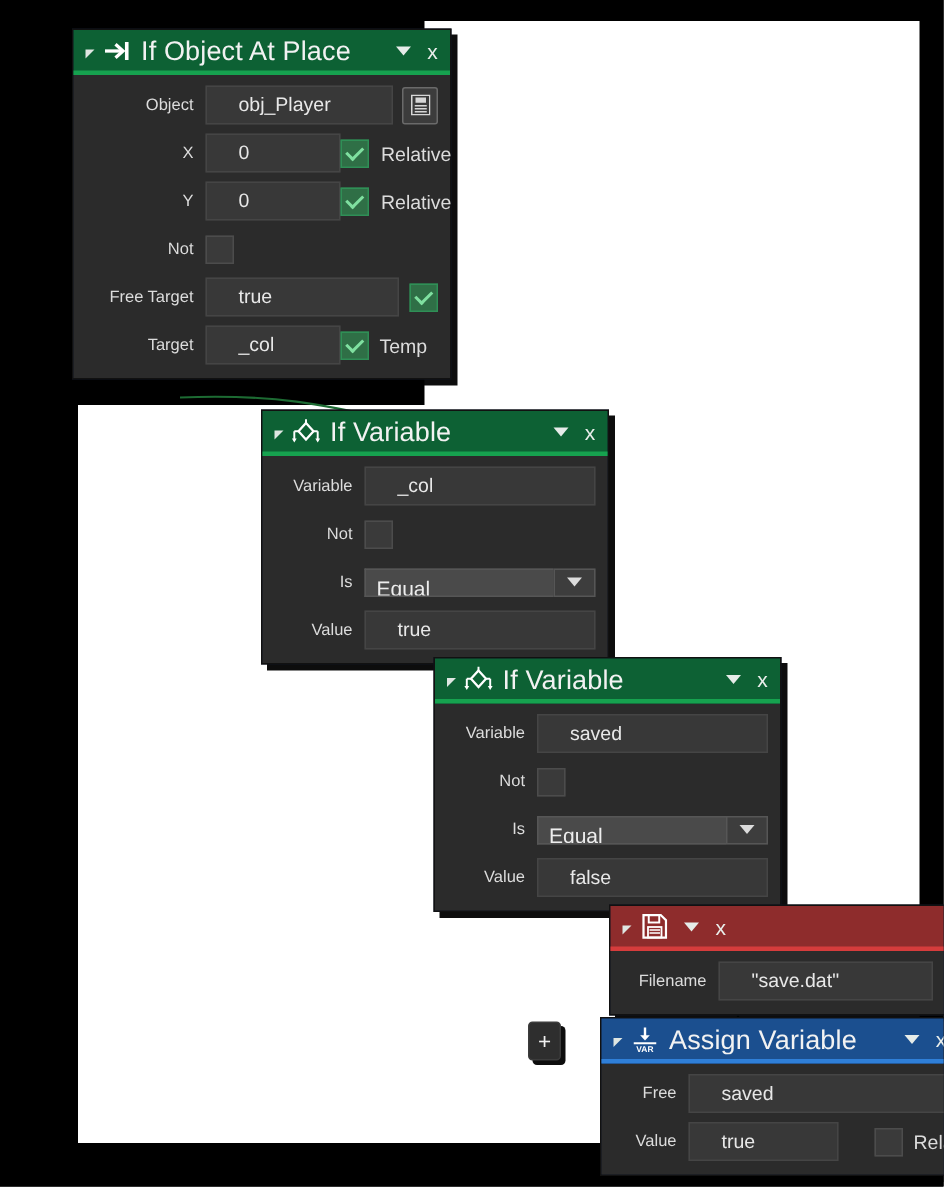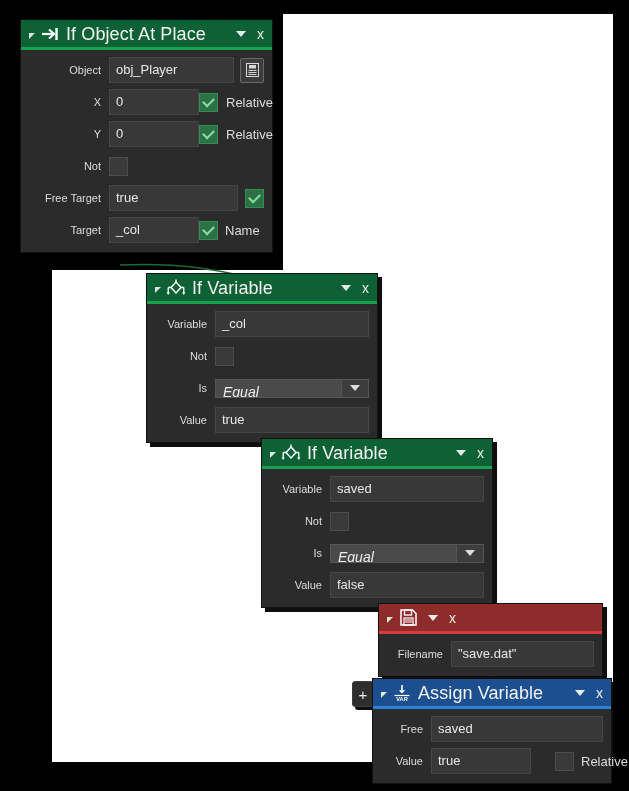--- a/index.html
+++ b/index.html
@@ -38,20 +38,21 @@
     pointer-events: none;
   }
 
   
   .block {
     position: absolute;
     background: #0f172a;
     box-shadow: 4px 4px 0 rgba(0,0,0,0.95);
     border: 1px solid #111;
     box-sizing: border-box;
+    margin-left: 28px;
   }
   .block-title {
     position: relative;
     height: 30px;
     display: flex;
     align-items: center;
     padding: 0 6px 0 8px;
     box-sizing: border-box;
     color: #f2f2f2;
     font-size: 18px;
@@ -123,21 +124,21 @@
     flex: 0 0 auto;
     white-space: nowrap;
   }
   .text-input {
     background: #383838;
     border: 1px solid #454545;
     color: #e8e8e8;
     font-size: 13px;
     height: 26px;
     line-height: 24px;
-    padding: 0 6px;
+    padding: 0 21px;
     box-sizing: border-box;
     flex: 1 1 auto;
     min-width: 0;
     white-space: nowrap;
     overflow: hidden;
     font-family: "Liberation Sans", sans-serif;
   }
   .checkbox {
     width: 19px; height: 19px;
     background: #3a3a3a;
@@ -173,21 +174,20 @@
     flex: 0 0 auto;
     display: flex;
     align-items: center;
     justify-content: center;
   }
   .combo {
     display: flex;
     flex: 1 1 auto;
     min-width: 0;
     height: 19px;
-    font-style: italic;
   }
   .combo-value {
     background: #4a4a4a;
     border: 1px solid #565656;
     border-right: none;
     color: #ededed;
     font-size: 14px;
     line-height: 25px;
     padding: 0 7px;
     flex: 1 1 auto;
@@ -320,21 +320,21 @@
       <div class="row row-free">
         <span class="fld-label">Free Target</span>
         <span class="text-input">true</span>
         <span class="checkbox checked"></span>
       </div>
 
       <div class="row row-target">
         <span class="fld-label">Target</span>
         <span class="text-input">_col</span>
         <span class="checkbox checked"></span>
-        <span class="chk-caption">Name</span>
+        <span class="chk-caption">Temp</span>
       </div>
 
     </div>
   </div>
 
   <div class="block" id="blk-if-variable-1">
     <div class="block-title green">
       <span class="tri-collapse"></span>
       <span class="title-icon">
         <svg width="20" height="18" viewBox="0 0 20 18">

